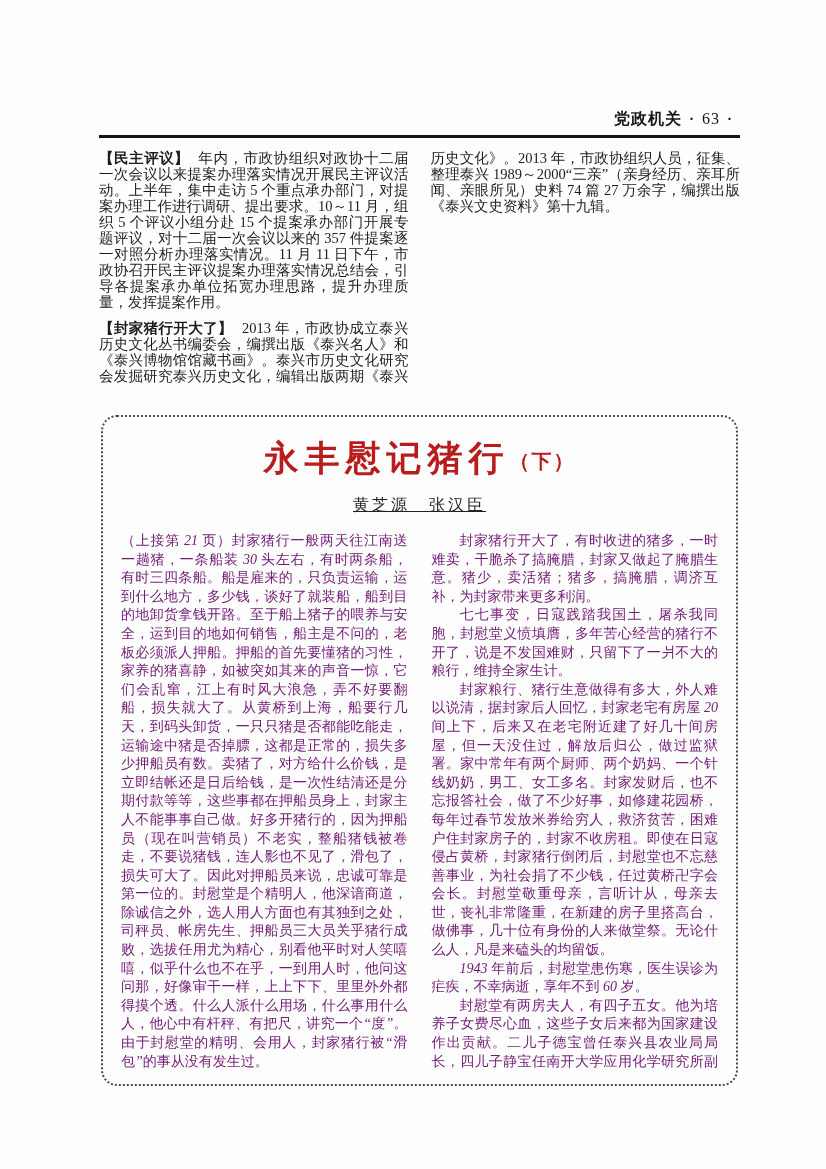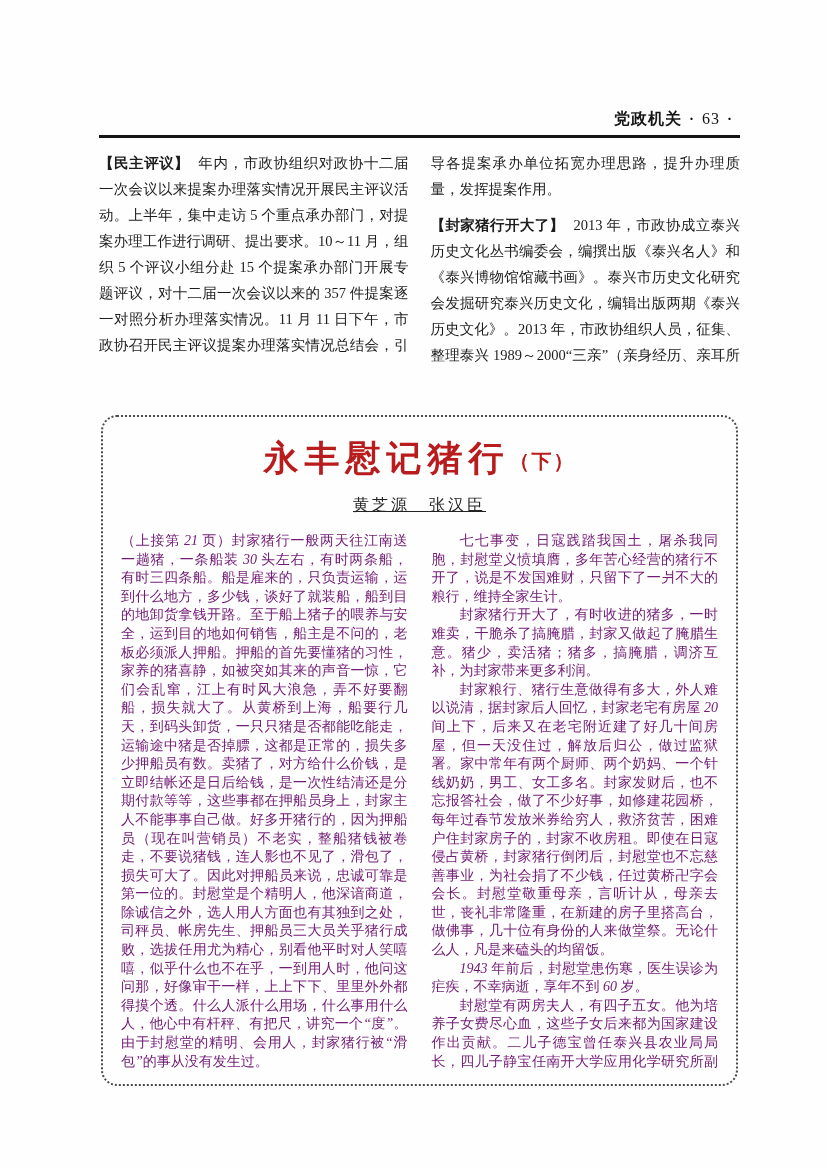--- a/index.html
+++ b/index.html
@@ -19,21 +19,21 @@
   }
   .running-head .dot{font-weight:bold;padding:0 7px;font-size:15px;}
   .running-head .pageno{font-family:"Liberation Serif",serif;font-weight:normal;font-size:16px;}
   .header-rule{height:3px;background:#141414;margin-top:5px;}
 
   
   .entries{
     margin-top:12px;
     column-count:2;column-gap:22px;column-fill:auto;
     height:248px;overflow:hidden;
-    font-size:14.5px;line-height:26px;text-align:justify;
+    font-size:14.5px;line-height:16px;text-align:justify;
   }
   .entry{margin:0 0 10px 0;}
   .entry-label{font-weight:bold;letter-spacing:0;margin-right:9px;}
 
   
   .article-box{
     margin:17px 2px 0 2px;
     border:2px dotted #4a4a4a;border-radius:16px;
     padding:14px 18px 10px 18px;
     background:#fffefe;
@@ -71,22 +71,22 @@
     <section class="entries">
       <p class="entry"><span class="entry-label">【民主评议】</span><span>年内，市政协组织对政协十二届一次会议以来提案办理落实情况开展民主评议活动。上半年，集中走访 5 个重点承办部门，对提案办理工作进行调研、提出要求。10～11 月，组织 5 个评议小组分赴 15 个提案承办部门开展专题评议，对十二届一次会议以来的 357 件提案逐一对照分析办理落实情况。11 月 11 日下午，市政协召开民主评议提案办理落实情况总结会，引导各提案承办单位拓宽办理思路，提升办理质量，发挥提案作用。</span></p>
       <p class="entry"><span class="entry-label">【封家猪行开大了】</span><span>2013 年，市政协成立泰兴历史文化丛书编委会，编撰出版《泰兴名人》和《泰兴博物馆馆藏书画》。泰兴市历史文化研究会发掘研究泰兴历史文化，编辑出版两期《泰兴历史文化》。2013 年，市政协组织人员，征集、整理泰兴 1989～2000“三亲”（亲身经历、亲耳所闻、亲眼所见）史料 74 篇 27 万余字，编撰出版《泰兴文史资料》第十九辑。</span></p>
     </section>
 
     <section class="article-box">
       <h1 class="article-title"><span>永丰慰记猪行</span><span class="suffix">（下）</span></h1>
       <div class="article-authors">黄芝源　张汉臣</div>
       <div class="article-body">
         <p class="no-indent">（上接第 21 页）封家猪行一般两天往江南送一趟猪，一条船装 30 头左右，有时两条船，有时三四条船。船是雇来的，只负责运输，运到什么地方，多少钱，谈好了就装船，船到目的地卸货拿钱开路。至于船上猪子的喂养与安全，运到目的地如何销售，船主是不问的，老板必须派人押船。押船的首先要懂猪的习性，家养的猪喜静，如被突如其来的声音一惊，它们会乱窜，江上有时风大浪急，弄不好要翻船，损失就大了。从黄桥到上海，船要行几天，到码头卸货，一只只猪是否都能吃能走，运输途中猪是否掉膘，这都是正常的，损失多少押船员有数。卖猪了，对方给什么价钱，是立即结帐还是日后给钱，是一次性结清还是分期付款等等，这些事都在押船员身上，封家主人不能事事自己做。好多开猪行的，因为押船员（现在叫营销员）不老实，整船猪钱被卷走，不要说猪钱，连人影也不见了，滑包了，损失可大了。因此对押船员来说，忠诚可靠是第一位的。封慰堂是个精明人，他深谙商道，除诚信之外，选人用人方面也有其独到之处，司秤员、帐房先生、押船员三大员关乎猪行成败，选拔任用尤为精心，别看他平时对人笑嘻嘻，似乎什么也不在乎，一到用人时，他问这问那，好像审干一样，上上下下、里里外外都得摸个透。什么人派什么用场，什么事用什么人，他心中有杆秤、有把尺，讲究一个“度”。由于封慰堂的精明、会用人，封家猪行被“滑包”的事从没有发生过。</p>
+        <p>封家猪行开大了，有时收进的猪多，一时难卖，干脆杀了搞腌腊，封家又做起了腌腊生意。猪少，卖活猪；猪多，搞腌腊，调济互补，为封家带来更多利润。</p>
         <p>七七事变，日寇践踏我国土，屠杀我同胞，封慰堂义愤填膺，多年苦心经营的猪行不开了，说是不发国难财，只留下了一爿不大的粮行，维持全家生计。</p>
-        <p>封家猪行开大了，有时收进的猪多，一时难卖，干脆杀了搞腌腊，封家又做起了腌腊生意。猪少，卖活猪；猪多，搞腌腊，调济互补，为封家带来更多利润。</p>
         <p>封家粮行、猪行生意做得有多大，外人难以说清，据封家后人回忆，封家老宅有房屋 20 间上下，后来又在老宅附近建了好几十间房屋，但一天没住过，解放后归公，做过监狱署。家中常年有两个厨师、两个奶妈、一个针线奶奶，男工、女工多名。封家发财后，也不忘报答社会，做了不少好事，如修建花园桥，每年过春节发放米券给穷人，救济贫苦，困难户住封家房子的，封家不收房租。即使在日寇侵占黄桥，封家猪行倒闭后，封慰堂也不忘慈善事业，为社会捐了不少钱，任过黄桥卍字会会长。封慰堂敬重母亲，言听计从，母亲去世，丧礼非常隆重，在新建的房子里搭高台，做佛事，几十位有身份的人来做堂祭。无论什么人，凡是来磕头的均留饭。</p>
         <p>1943 年前后，封慰堂患伤寒，医生误诊为疟疾，不幸病逝，享年不到 60 岁。</p>
         <p>封慰堂有两房夫人，有四子五女。他为培养子女费尽心血，这些子女后来都为国家建设作出贡献。二儿子德宝曾任泰兴县农业局局长，四儿子静宝任南开大学应用化学研究所副所长；两个小女儿一个参加了解放军，一个在粮食部门工作。孙儿和重孙辈更是人才济济，孙儿封克，留学德国，现任扬州大学环境科学与工程学院院长、博士生导师；孙儿封炜，大学毕业，现任意大利独资企业“不凡帝”公司华东地区经理；孙儿封斌，硕士研究生毕业，现任外资（美国）独资企业霍尼维尔公司部门经理。重孙封晨，上海交通大学毕业，现在深圳大学读研究生。</p>
       </div>
     </section>
 
   </div>
 </div>
 
 </body></html>

